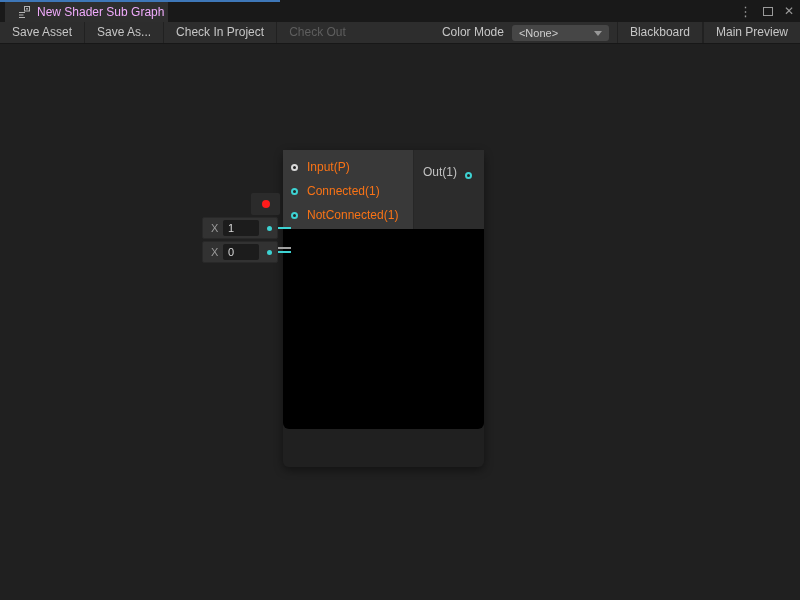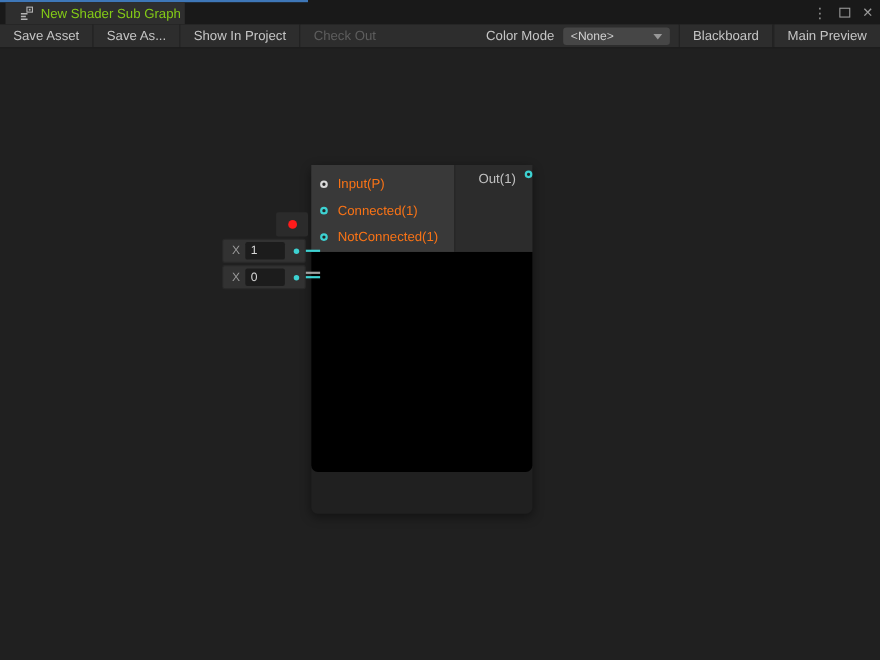--- a/index.html
+++ b/index.html
@@ -4,21 +4,21 @@
 <style>
   * { margin:0; padding:0; box-sizing:border-box; }
   html,body { width:800px; height:600px; overflow:hidden; background:#191919;
               font-family:"Liberation Sans", sans-serif; }
 
   
   .tabbar { position:relative; width:800px; height:22px; background:#191919; }
   .focus-line { position:absolute; left:0; top:0; width:280px; height:2px; background:#3e77b8; }
   .tab { position:absolute; left:5px; top:2px; width:163px; height:20px; background:#2e2e2e;
          display:flex; align-items:center; gap:6px; padding-left:12px; }
-  .tab-label { font-size:12px; color:#84cc16; white-space:nowrap; }
+  .tab-label { font-size:12px; color:#f0abfc; white-space:nowrap; }
   .win-controls { position:absolute; right:6px; top:0; height:22px; display:flex; align-items:center; gap:11px; }
   .wc-menu { color:#9a9a9a; font-size:13px; line-height:1; }
   .wc-max { width:10px; height:9px; border:1px solid #9a9a9a; }
   .wc-close { color:#9a9a9a; font-size:12px; line-height:1; }
 
   
   .toolbar { display:flex; align-items:stretch; width:800px; height:22px; background:#2d2d2d;
              border-bottom:1px solid #171717; font-size:12px; color:#c6c6c6; }
   .tb-btn { padding:0 12px; line-height:21px; white-space:nowrap; }
   .tb-btn.disabled { color:#5e5e5e; }
@@ -37,21 +37,21 @@
   
   .node { position:absolute; left:283px; top:106px; width:201px; height:317px;
           box-shadow:0 3px 10px rgba(0,0,0,.45); border-radius:6px; }
   .node-header { height:37px; background:#3a3a3a; border-radius:6px 6px 0 0;
                  border-bottom:1px solid #2c2c2c; display:flex; align-items:center; padding-left:10px; }
   .node-title { font-size:12px; color:#c9c9c9; white-space:nowrap; }
   .node-ports { display:flex; height:79px; }
   .ports-left { width:130px; background:#393939; padding-top:5px; }
   .ports-right { flex:1; background:#2c2c2c; border-left:1px solid #272727; padding-top:5px; }
   .port-row { height:24px; display:flex; align-items:center; padding-left:8px; }
-  .port-row-out { height:24px; display:flex; align-items:flex-start; justify-content:flex-end; padding-right:0; }
+  .port-row-out { height:24px; display:flex; align-items:flex-end; justify-content:flex-end; padding-right:12px; }
   .port-dot { width:7px; height:7px; border-radius:50%; background:#242424; flex:0 0 auto; }
   .port-white { border:2px solid #d8d8d8; }
   .port-cyan { border:2px solid #3dd2d2; }
   .port-label { font-size:12px; color:#f97316; margin-left:9px; white-space:nowrap; }
   .out-label { font-size:12px; color:#c2c2c2; margin-right:8px; white-space:nowrap; }
   .node-preview { height:200px; background:#000; border-radius:0 0 6px 6px; }
 
   
   .stub-box { position:absolute; left:251px; top:149px; width:29px; height:22px; background:#2b2b2b;
               border-radius:2px; display:flex; align-items:center; }
@@ -91,21 +91,21 @@
     <span class="wc-max"></span>
     <span class="wc-close">✕</span>
   </div>
 </div>
 
 <div class="toolbar">
   <div class="tb-btn">Save Asset</div>
   <div class="tb-sep"></div>
   <div class="tb-btn">Save As...</div>
   <div class="tb-sep"></div>
-  <div class="tb-btn">Show In Project</div>
+  <div class="tb-btn">Check In Project</div>
   <div class="tb-sep"></div>
   <div class="tb-btn disabled">Check Out</div>
 
   <div class="tb-right">
     <div class="cm-label">Color Mode</div>
     <div class="dropdown">
       <span>&lt;None&gt;</span>
       <span class="dd-arrow"></span>
     </div>
     <div class="tb-sep"></div>

